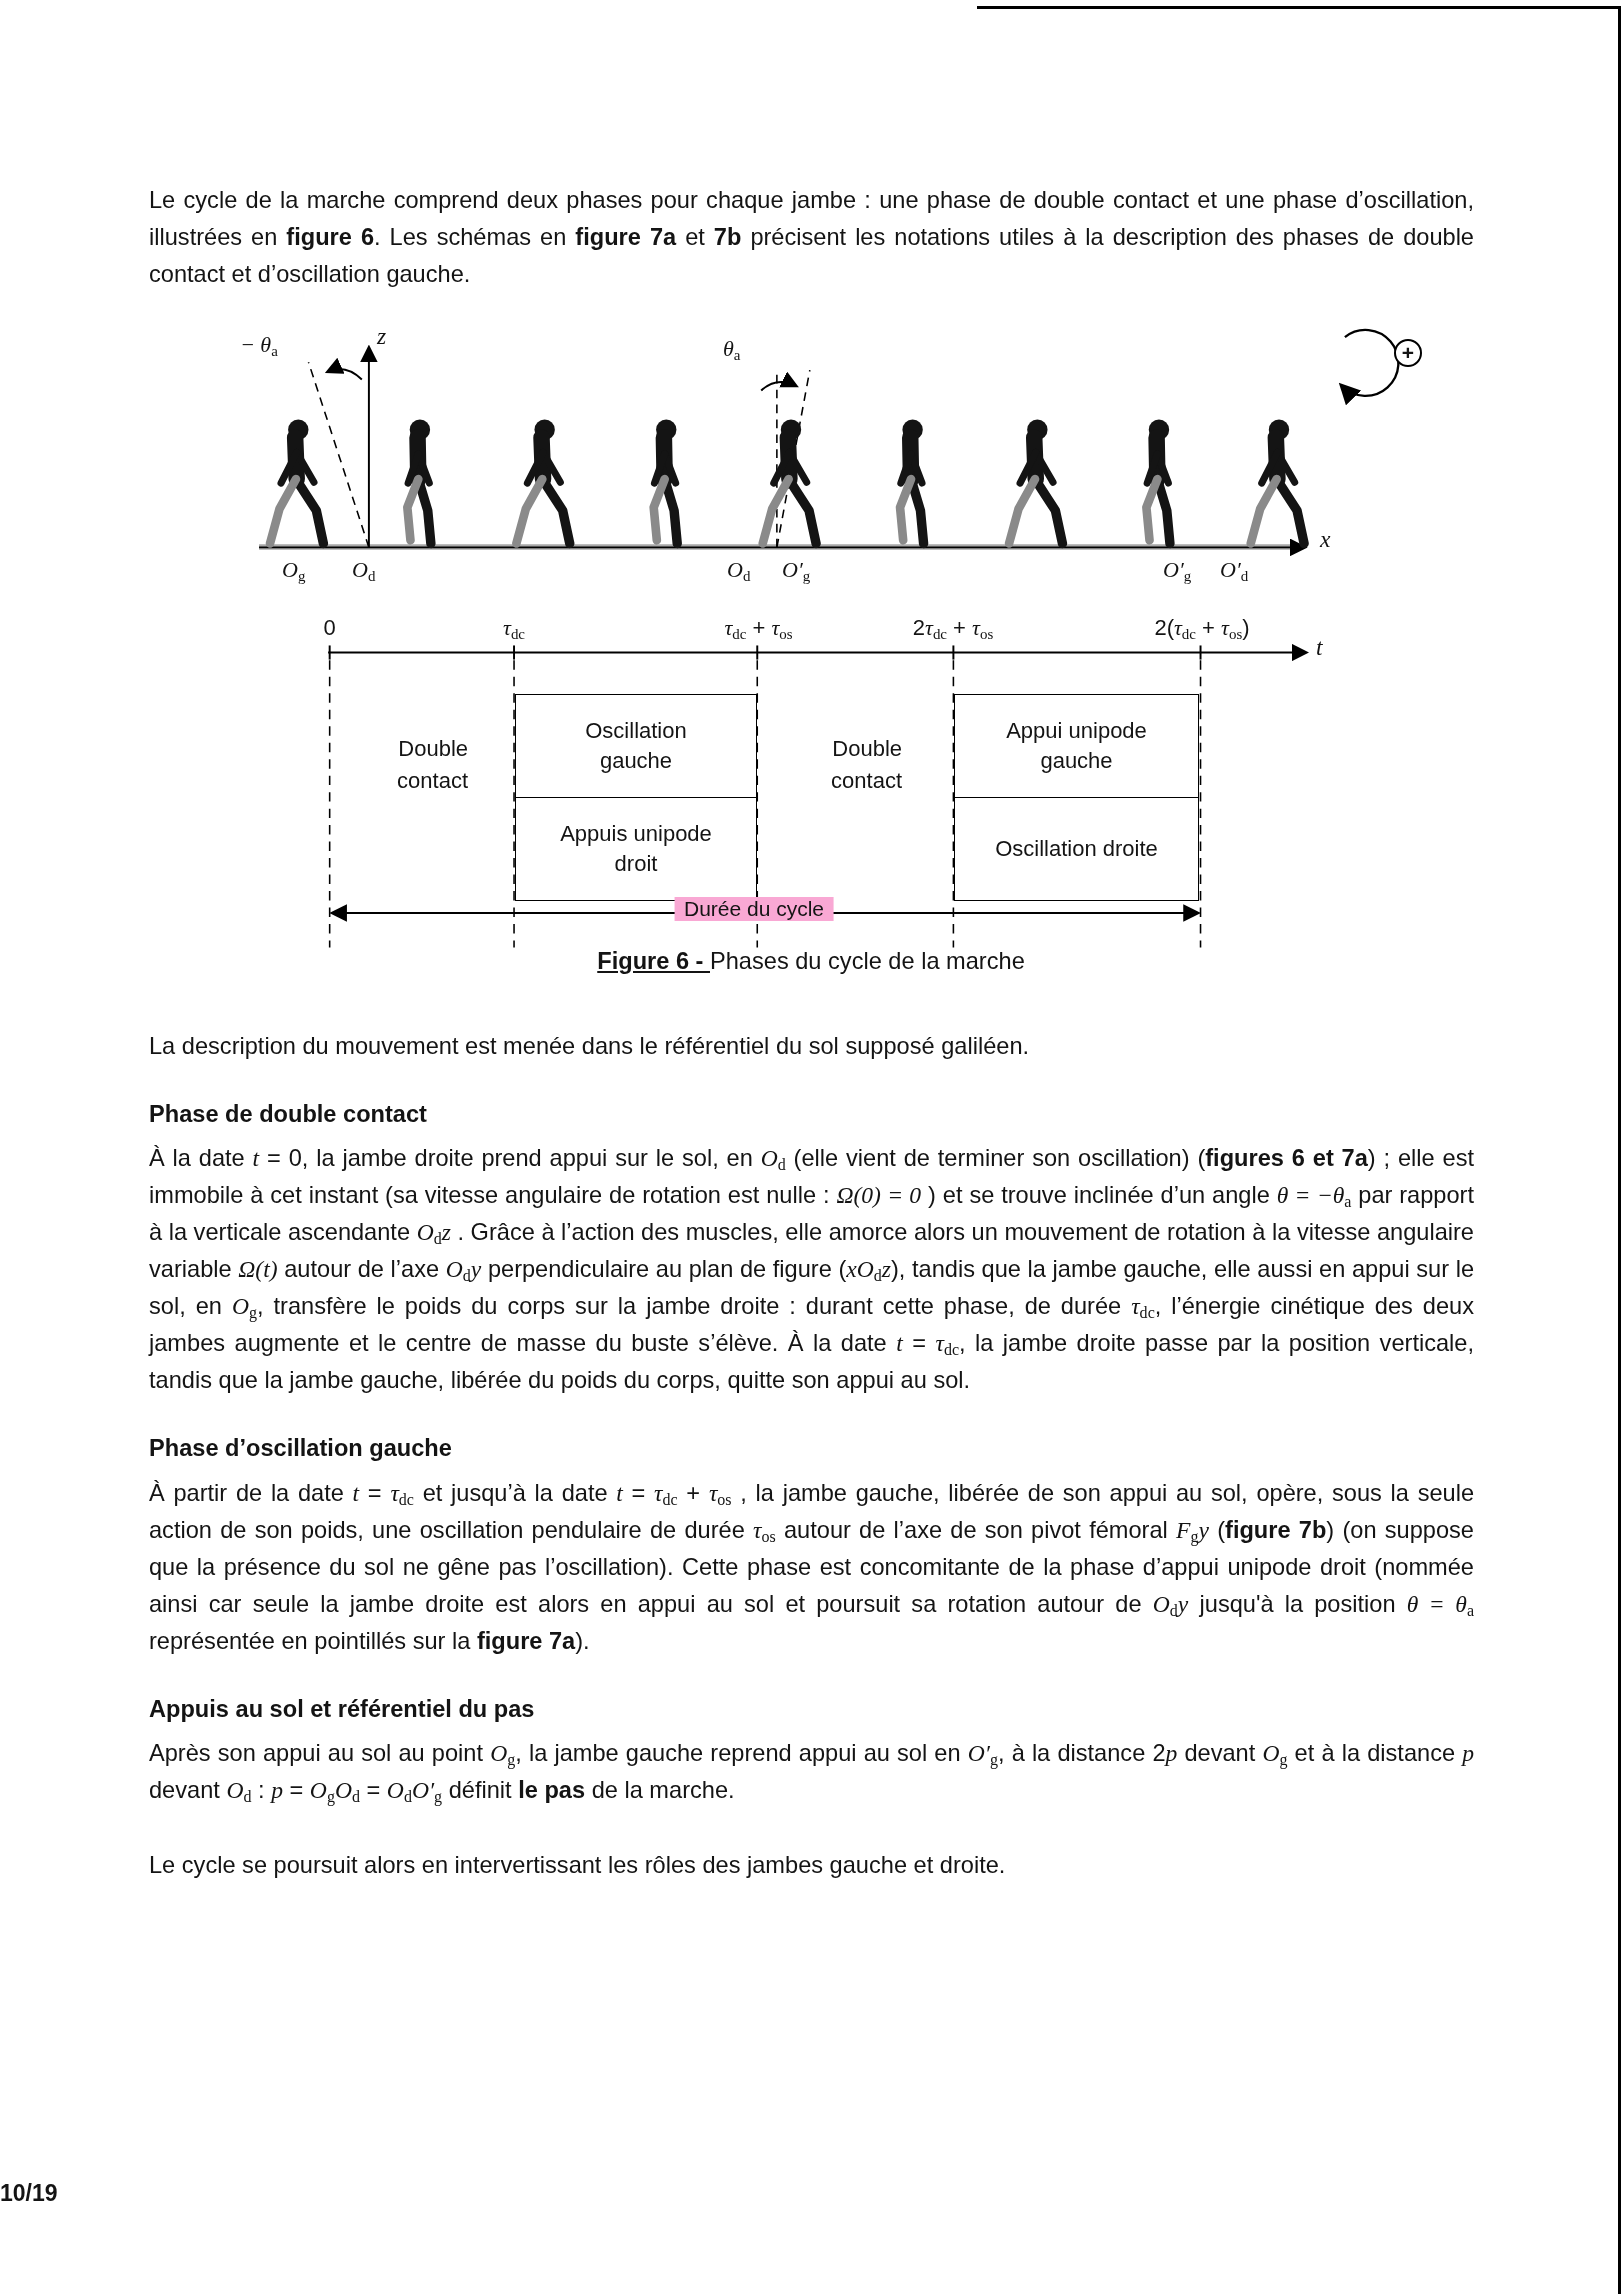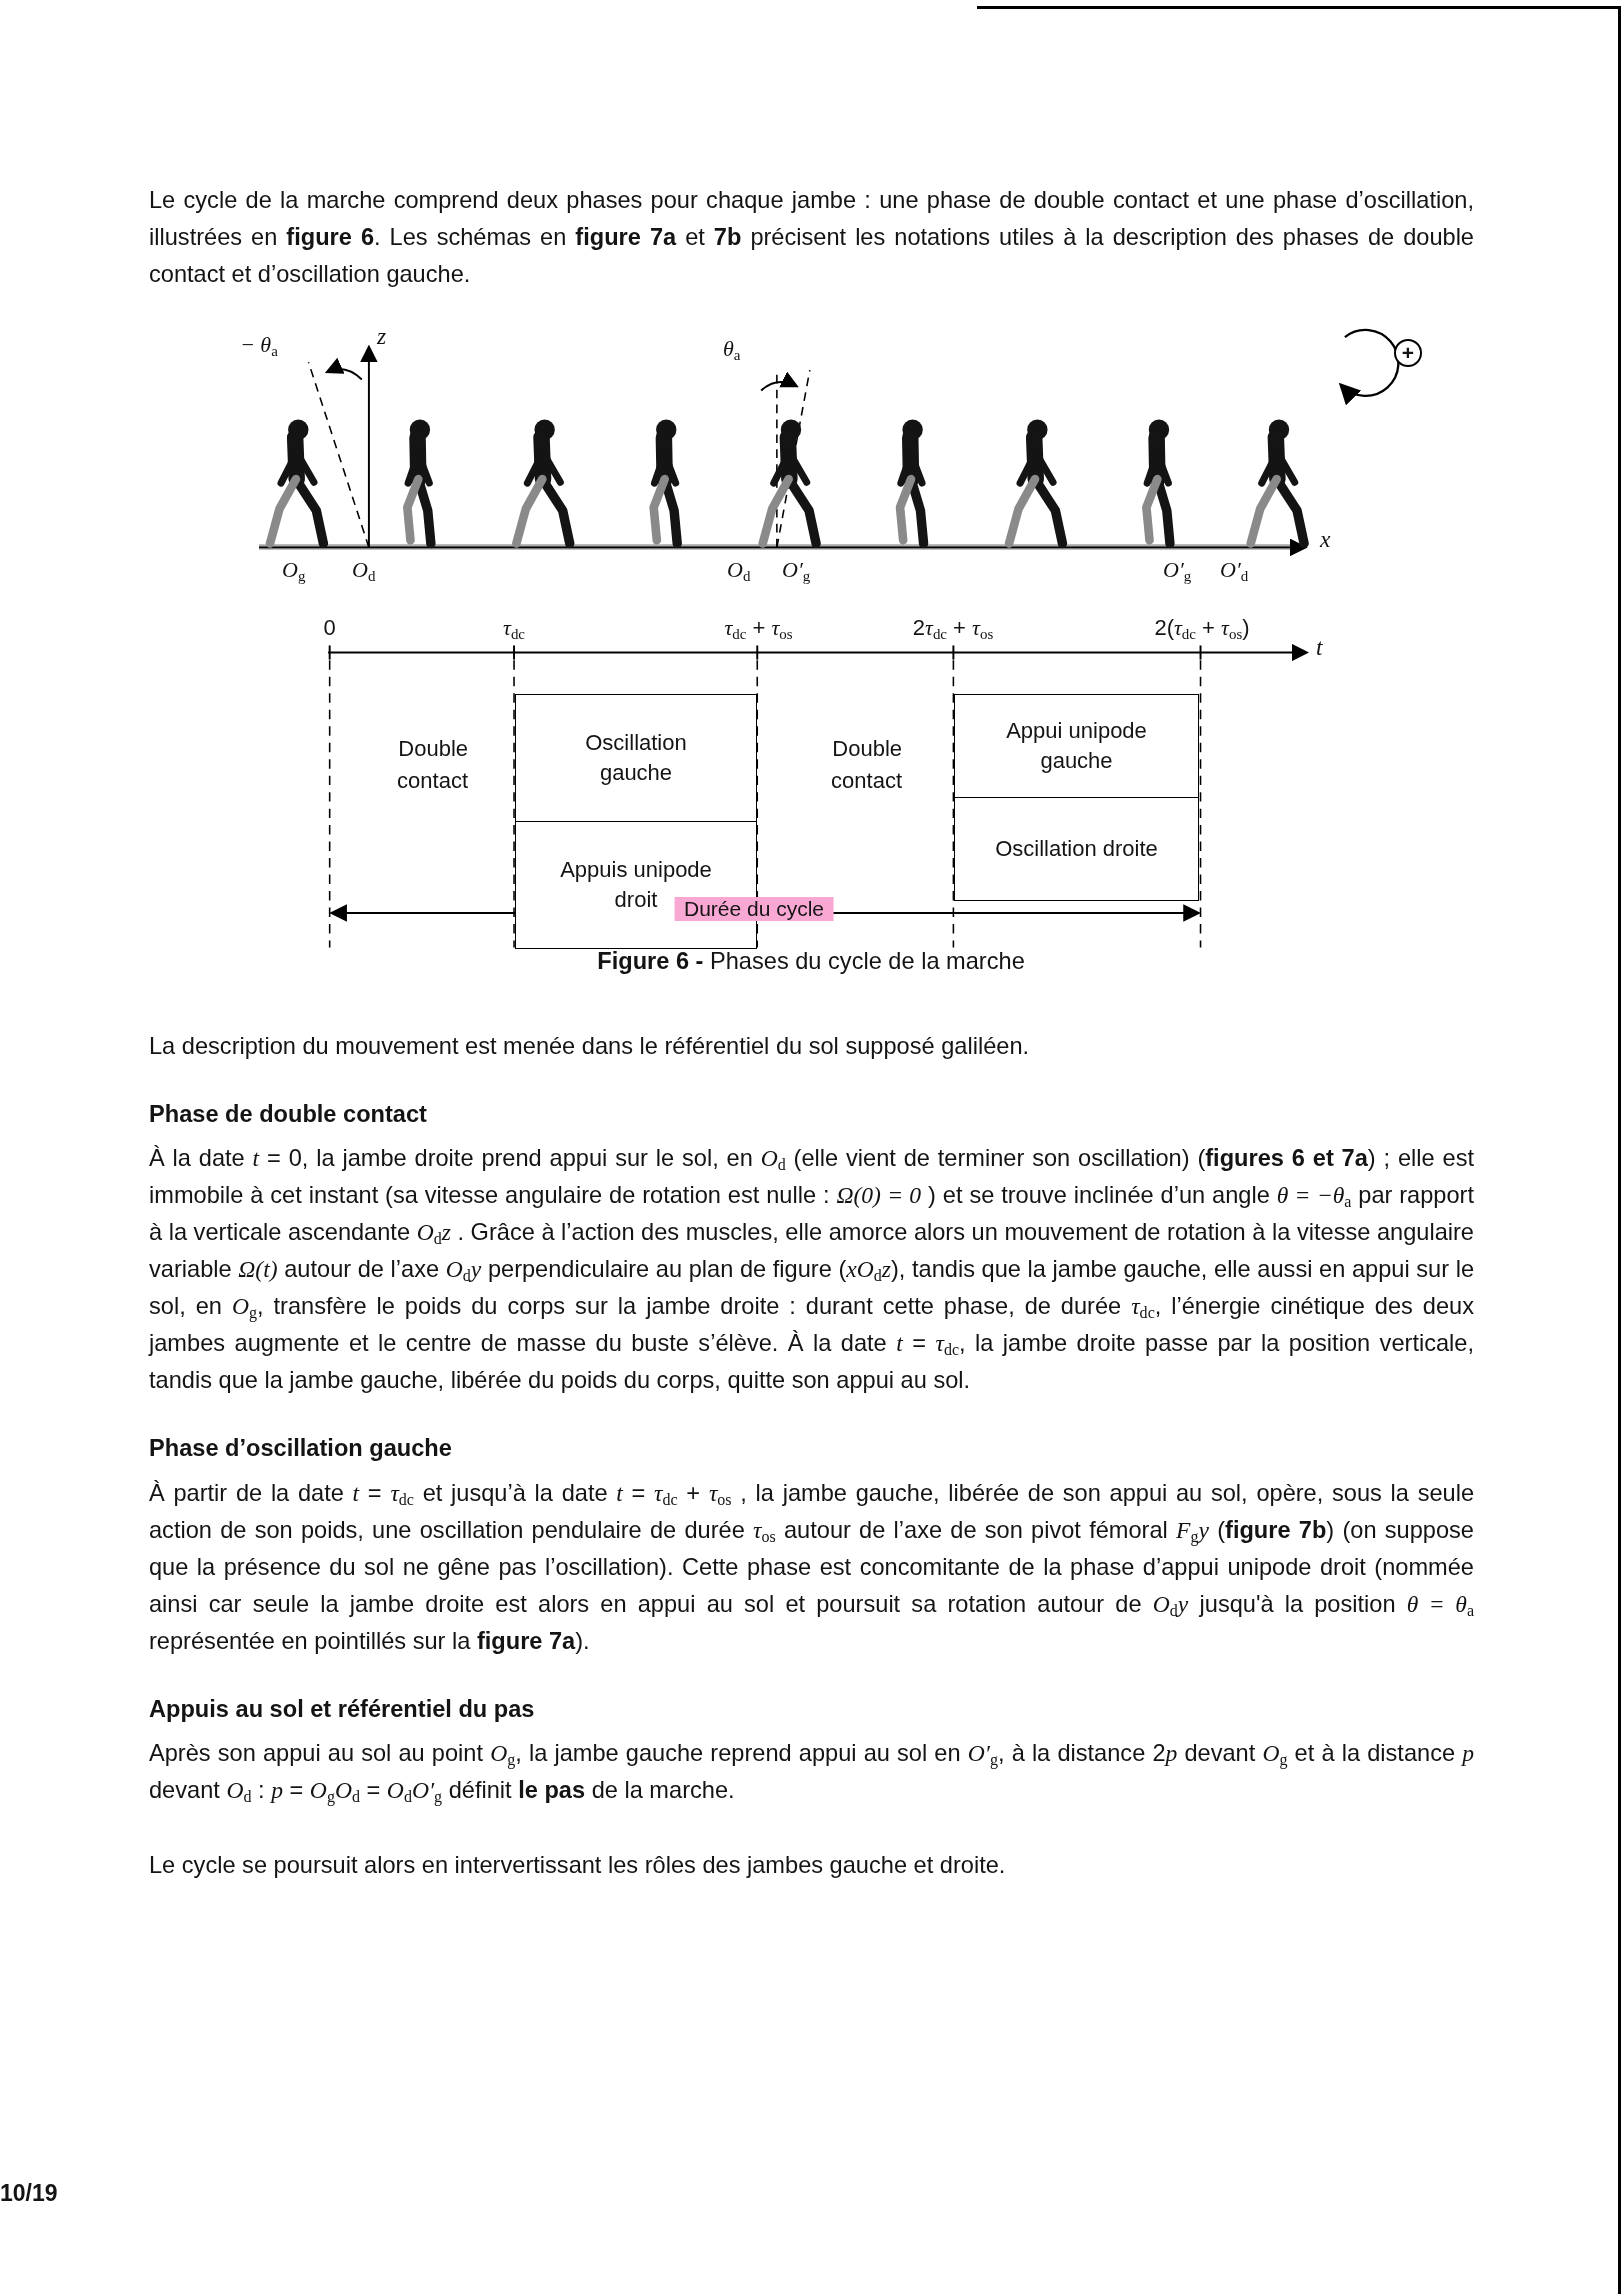--- a/index.html
+++ b/index.html
@@ -37,21 +37,21 @@
     position:absolute; left:1245px; top:15.7px; width:28px; height:28px;
     border:2.4px solid #000; border-radius:50%; background:#fff;
     display:flex; align-items:center; justify-content:center;
     font-size:21px; font-weight:bold;
   }
   .duree {
     position:absolute; left:605px; top:574px; transform:translateX(-50%);
     background:#f9a8d4; padding:0 9.4px; font-size:21px; z-index:2; white-space:nowrap;
   }
   .fig-caption { position:absolute; top:625px; left:0; width:100%; text-align:center; font-size:23.6px; }
-  .fig-caption .b { font-weight:bold; }
+  .fig-caption .b { font-weight:bold;text-decoration:underline; }
 
   .footer { position:absolute; bottom:88px; left:0; width:100%; 
             font-size:23px; font-weight:bold; }
 
   .edge-right { position:absolute; top:6.3px; right:1.6px; width:3.1px; height:2288px; background:#000; }
   .edge-top { position:absolute; top:6.3px; right:1.6px; width:644px; height:2.4px; background:#000; }
 </style>
 </head>
 <body>
 
@@ -150,21 +150,21 @@
     <div class="fl" style="left:1071px; top:234px;"><span class="seg mi">O′</span><sub class="seg">d</sub></div>
 
     <div class="fl tick" style="left:161px; top:292px; width:39px;"><span class="seg">0</span></div>
     <div class="fl tick" style="left:320px; top:292px; width:90px;"><span class="seg mi">τ</span><sub class="seg">dc</sub></div>
     <div class="fl tick" style="left:521px; top:292px; width:177px;"><span class="seg mi">τ</span><sub class="seg">dc</sub><span class="seg"> + </span><span class="seg mi">τ</span><sub class="seg">os</sub></div>
     <div class="fl tick" style="left:710px; top:292px; width:188px;"><span class="seg">2</span><span class="seg mi">τ</span><sub class="seg">dc</sub><span class="seg"> + </span><span class="seg mi">τ</span><sub class="seg">os</sub></div>
     <div class="fl tick" style="left:948px; top:292px; width:210px;"><span class="seg">2(</span><span class="seg mi">τ</span><sub class="seg">dc</sub><span class="seg"> + </span><span class="seg mi">τ</span><sub class="seg">os</sub><span class="seg">)</span></div>
 
     <div class="phase" style="left:225px; top:410px; width:94px;">Double contact</div>
 
-    <div class="pbox" style="left:366px; top:371px; width:242px; height:255px;">
+    <div class="pbox" style="left:366px; top:371px; width:242px; height:207px;">
       <div class="pcell">Oscillation gauche</div>
       <div class="pcell divided">Appuis unipode droit</div>
     </div>
 
     <div class="phase" style="left:659px; top:410px; width:94px;">Double contact</div>
 
     <div class="pbox" style="left:805px; top:371px; width:245px; height:207px;">
       <div class="pcell">Appui unipode gauche</div>
       <div class="pcell divided">Oscillation droite</div>
     </div>

